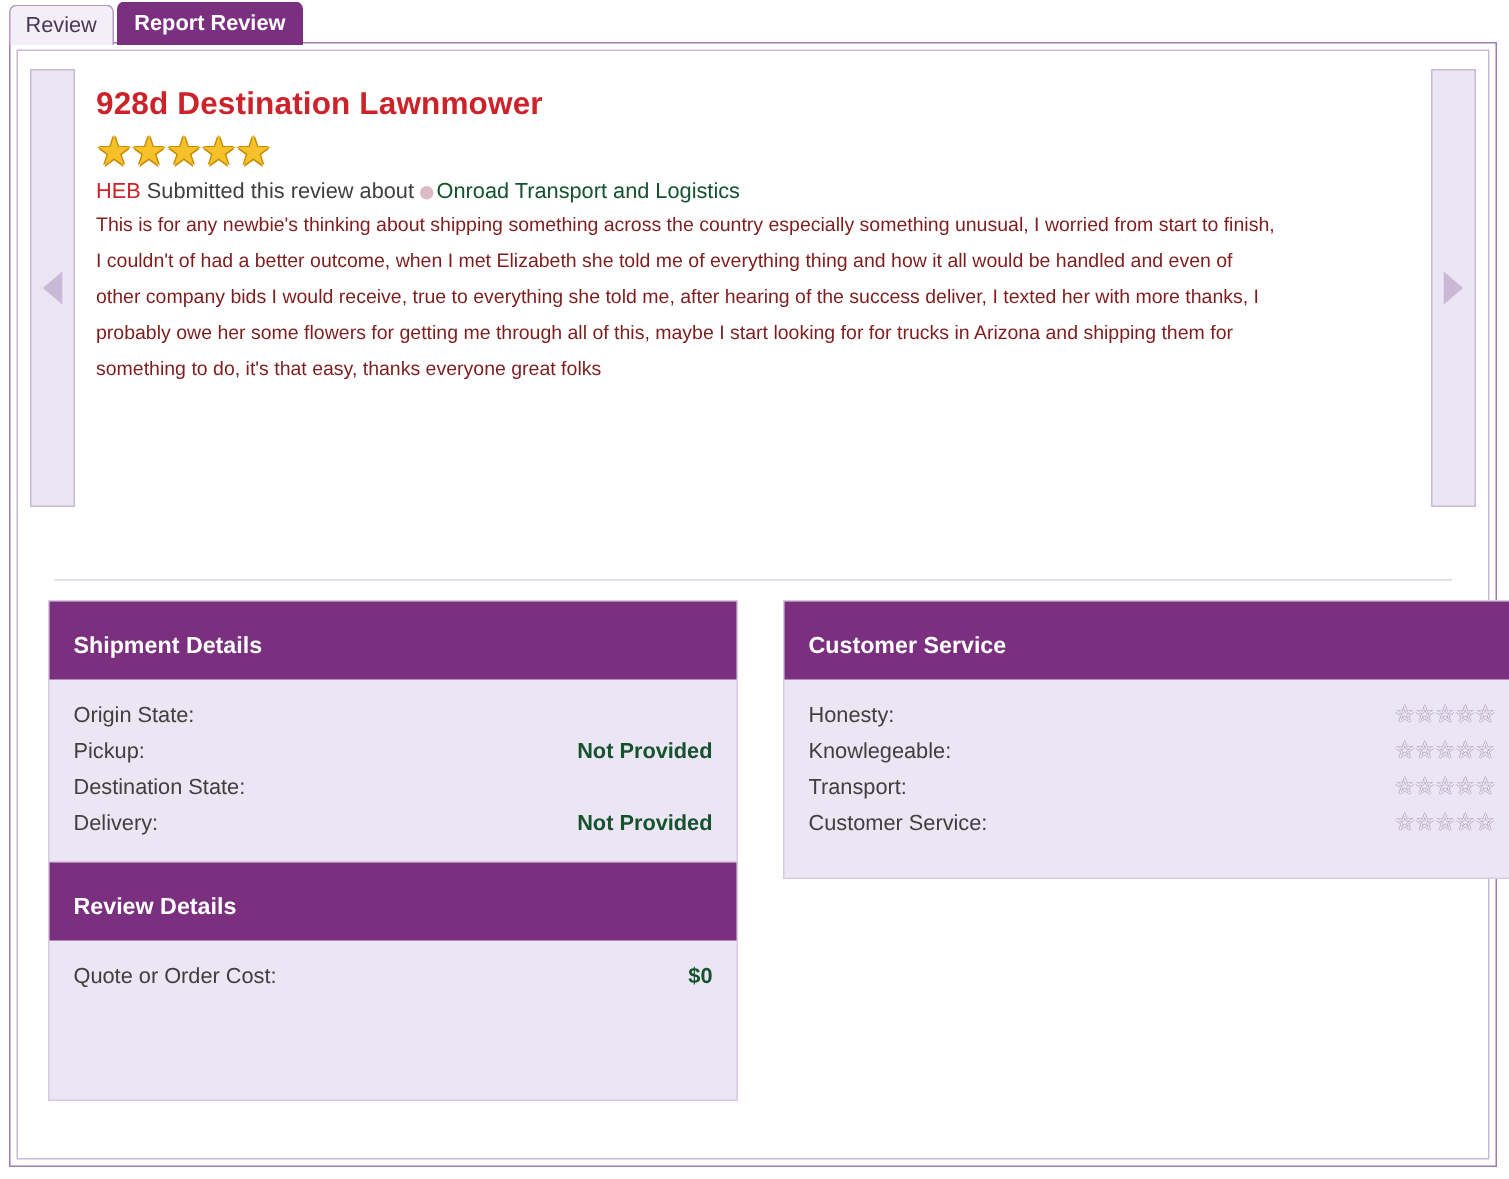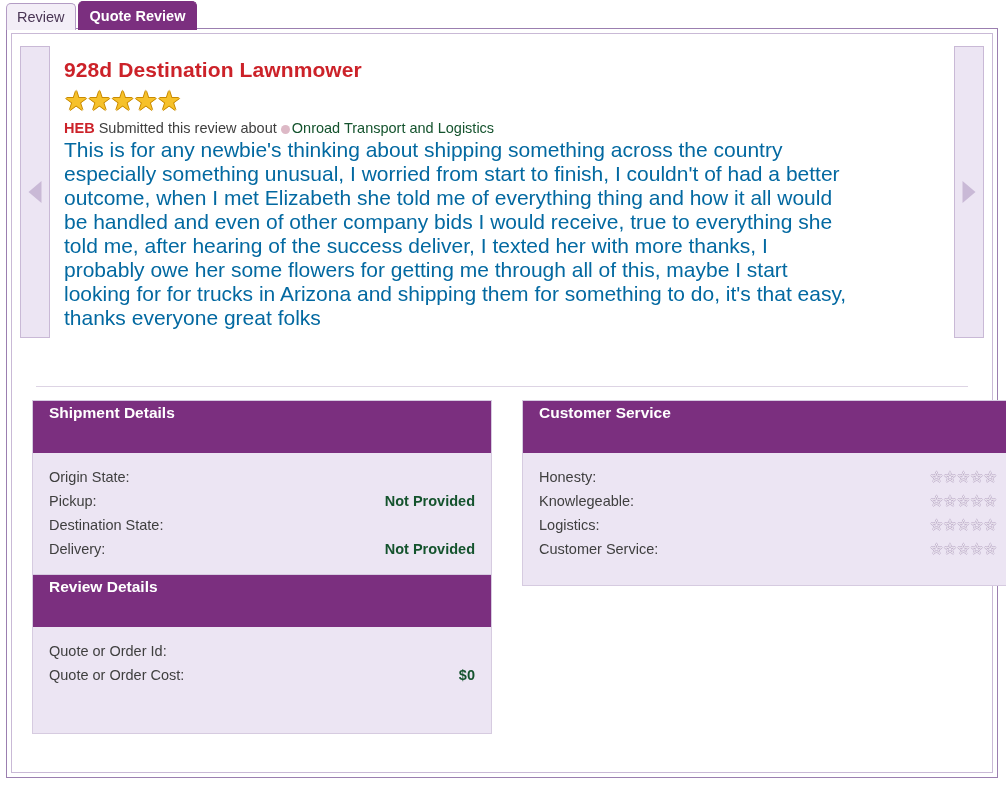--- a/index.html
+++ b/index.html
@@ -130,21 +130,21 @@
       -1px 0 #c98a00, 1px 0 #c98a00,
       0 -1px #c98a00, 0 1px #c98a00;
   }
   .submit-line {
     font-size: 14.5px;
     color: #3f3f3f;
     margin-bottom: 2px;
   }
   .submitter {
     color: #cc2229;
-    font-weight: bold;
+    font-weight: normal;
   }
   .company-link {
     color: #14532d;
     text-decoration: none;
     cursor: pointer;
   }
   .bullet-dot {
     display: inline-block;
     width: 9px;
     height: 9px;
@@ -152,23 +152,23 @@
     background: #ddb9c6;
     margin-right: 2px;
     vertical-align: middle;
   }
   .live-line {
     font-size: 14.5px;
     color: #3f3f3f;
     margin-bottom: 12px;
   }
   .review-body {
-    font-size: 21px;
+    font-size: 13px;
     line-height: 24px;
-    color: #0369a1;
+    color: #7f1d1d;
     width: 790px;
   }
 
   .divider {
     position: absolute;
     left: 24px;
     right: 24px;
     top: 352px;
     border-top: 1px solid #ddd4e4;
   }
@@ -178,21 +178,21 @@
     position: absolute;
     box-sizing: border-box;
     border: 1px solid #d6cbe0;
     background: #ece5f3;
   }
   .card-header {
     background: #7b2f7f;
     color: #ffffff;
     font-size: 15.5px;
     font-weight: bold;
-    padding: 3px 16px;
+    padding: 21px 16px;
     box-sizing: border-box;
     height: 52px;
   }
   .card-body {
     padding: 12px 16px 14px 16px;
     box-sizing: border-box;
   }
   .row {
     display: flex;
     justify-content: space-between;
@@ -222,21 +222,21 @@
   #card-customer { left: 510px; top: 366px; width: 492px; height: 186px; }
   #card-reviewdetails { left: 20px; top: 540px; width: 460px; height: 160px; }
 </style>
 </head>
 <body>
 
 <div id="root">
 
   <div class="tabbar">
     <div class="tab">Review</div>
-    <div class="tab active">Quote Review</div>
+    <div class="tab active">Report Review</div>
   </div>
 
   <div class="panel">
     <div class="panel-inner">
 
       <div class="nav-rail left">
         <span class="arrow left"></span>
       </div>
       <div class="nav-rail right">
         <span class="arrow right"></span>
@@ -286,38 +286,34 @@
         <div class="card-body">
           <div class="row">
             <span class="label">Honesty:</span>
             <span class="stars-small">☆☆☆☆☆</span>
           </div>
           <div class="row">
             <span class="label">Knowlegeable:</span>
             <span class="stars-small">☆☆☆☆☆</span>
           </div>
           <div class="row">
-            <span class="label">Logistics:</span>
+            <span class="label">Transport:</span>
             <span class="stars-small">☆☆☆☆☆</span>
           </div>
           <div class="row">
             <span class="label">Customer Service:</span>
             <span class="stars-small">☆☆☆☆☆</span>
           </div>
         </div>
       </div>
 
       <div class="card" id="card-reviewdetails">
         <div class="card-header">Review Details</div>
         <div class="card-body">
           <div class="row">
-            <span class="label">Quote or Order Id:</span>
-            <span class="value"></span>
-          </div>
-          <div class="row">
             <span class="label">Quote or Order Cost:</span>
             <span class="value">$0</span>
           </div>
         </div>
       </div>
 
     </div>
   </div>
 </div>
 

